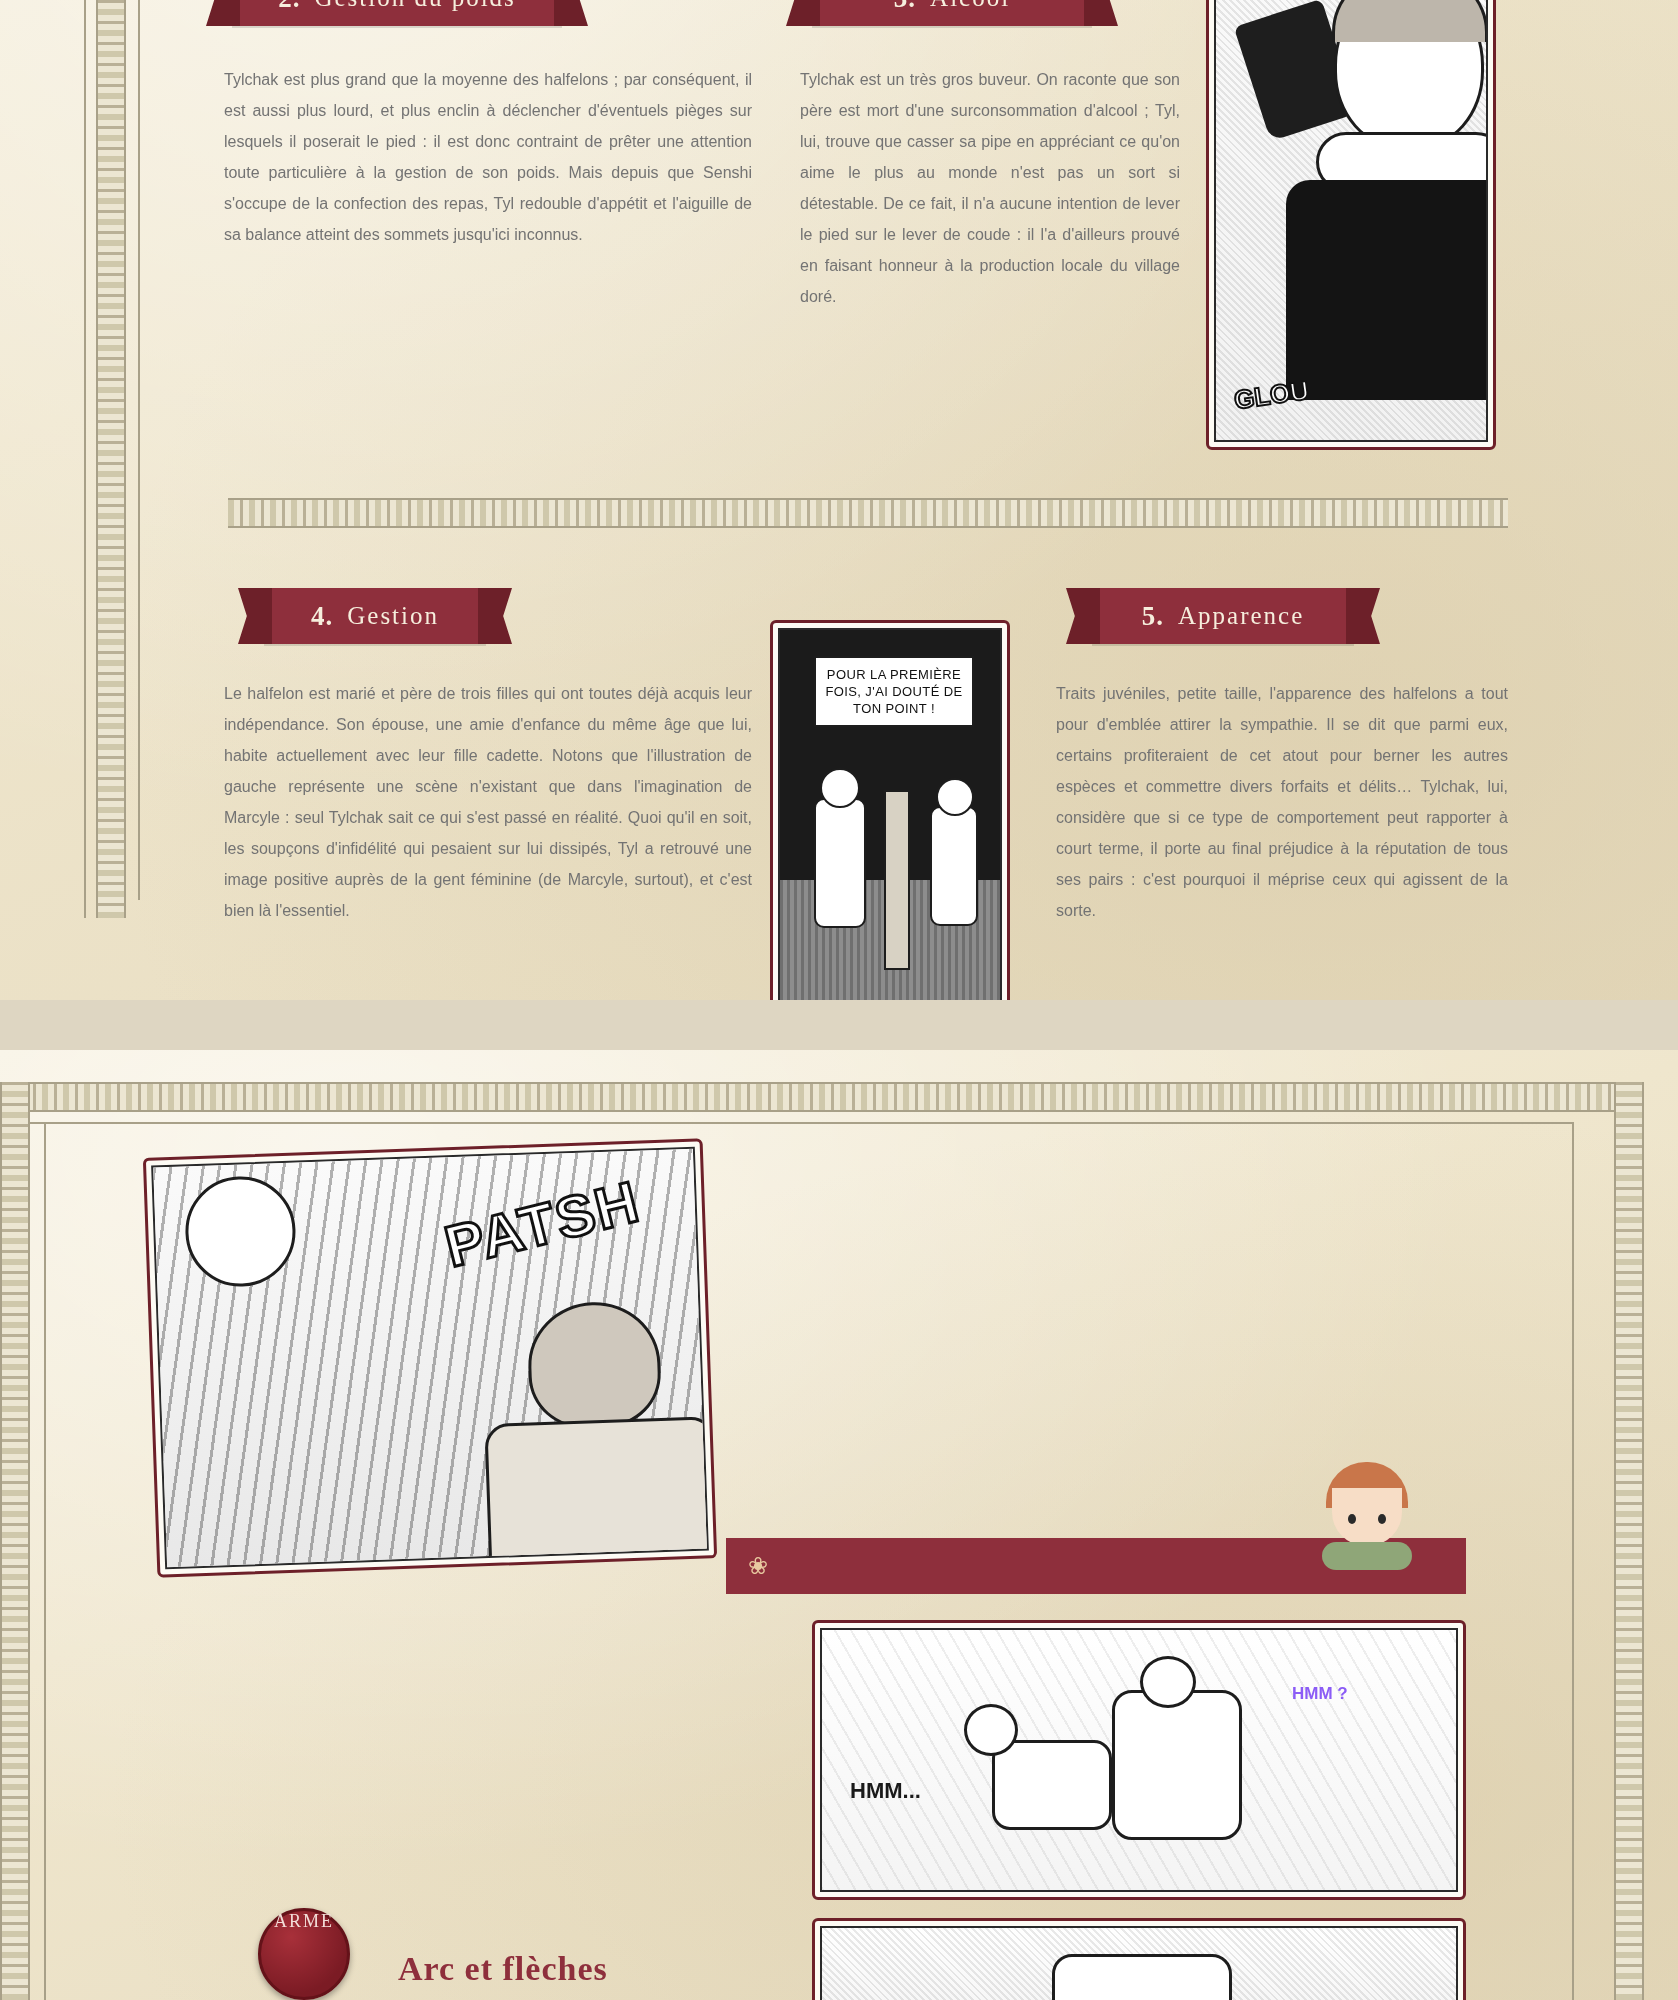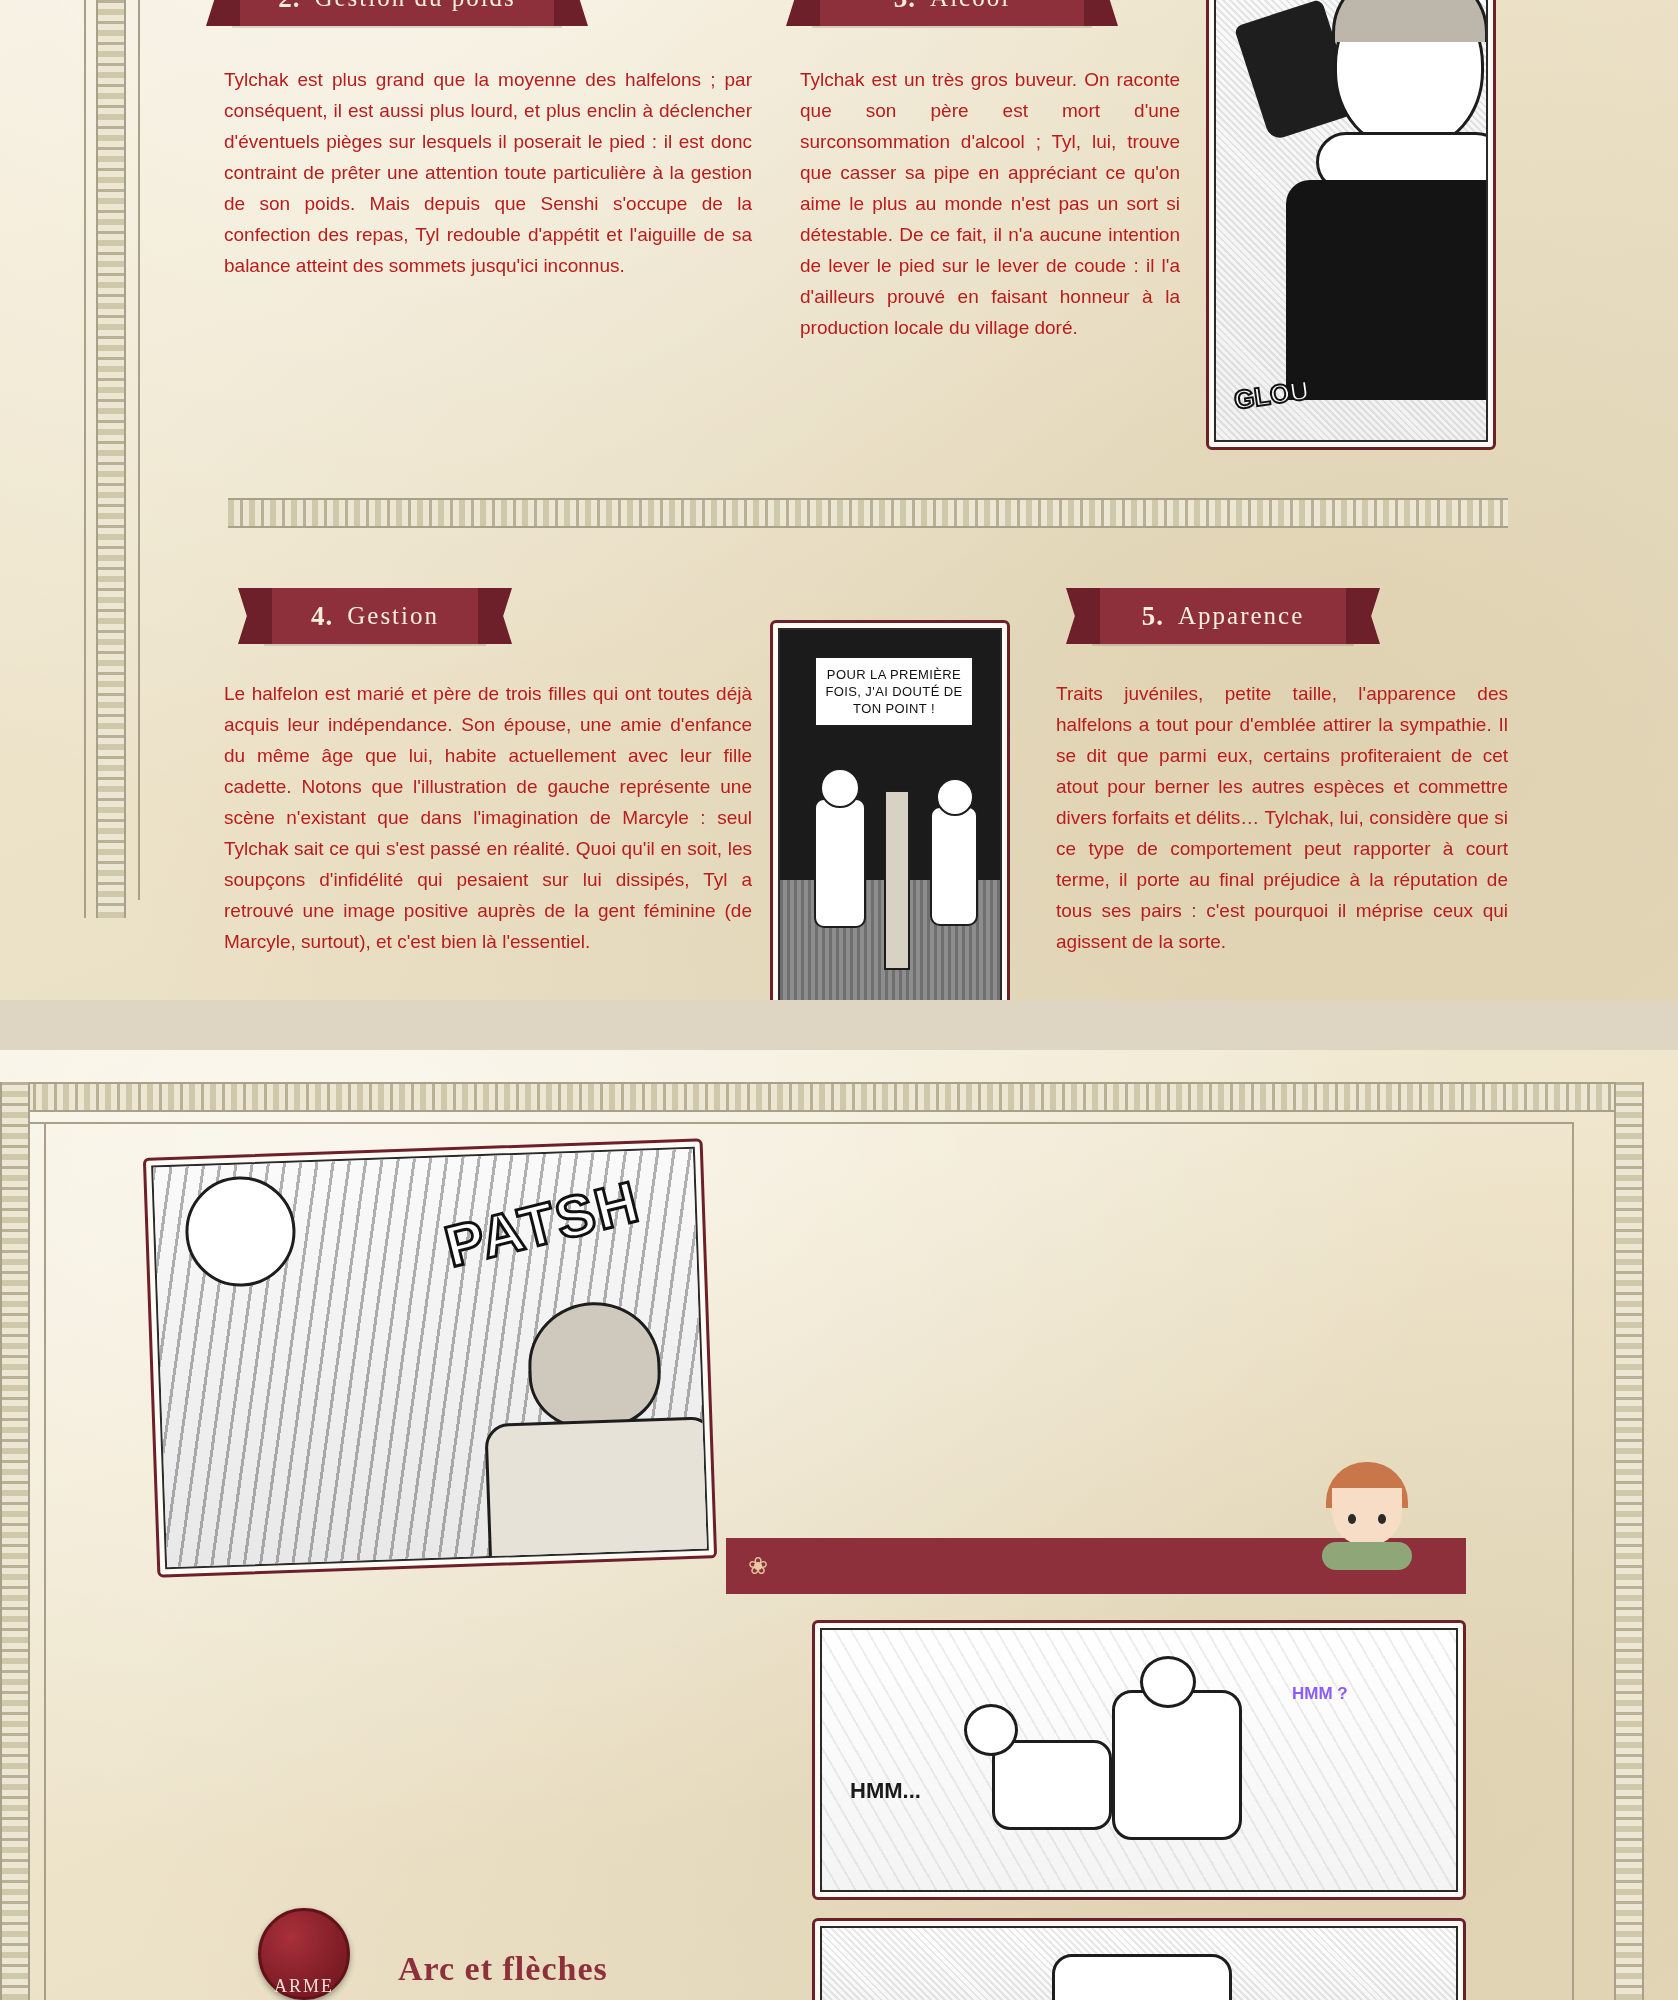--- a/index.html
+++ b/index.html
@@ -69,23 +69,23 @@
   }
   .ribbon .ttl {
     font-family:"Liberation Serif", serif;
     font-size:25px; letter-spacing:2px;
   }
 
   
   .col {
     position:absolute;
     font-family:"Liberation Sans", sans-serif;
-    font-size:19px;
+    font-size:16px;
     line-height:31px;
-    color:#b91c1c;
+    color:#737373;
     text-align:justify;
     text-justify:inter-word;
   }
 
   
   .panel {
     position:absolute;
     background:#fdfbf4;
     border:3px solid #6d2029;
     border-radius:6px;
@@ -143,21 +143,21 @@
   .apt-bar .fleur { margin:0 18px 0 22px; font-size:24px; color:#e8c9a0; }
   .apt-bar .apt-title {
     font-family:"Liberation Serif", serif;
     font-size:27px; letter-spacing:2.5px;
   }
   .seal {
     position:absolute;
     width:92px; height:92px; border-radius:50%;
     background:radial-gradient(circle at 35% 30%, #a8303a, #7b1b24 70%);
     border:3px solid #641219;
-    display:flex; align-items:flex-end; justify-content:center;
+    display:flex; align-items:flex-start; justify-content:center;
     color:#f3ded9;
     font-family:"Liberation Serif", serif;
     font-size:18px; letter-spacing:2px;
     box-shadow:0 3px 6px rgba(0,0,0,0.35);
   }
   .weapon-name {
     position:absolute;
     font-family:"Liberation Serif", serif;
     font-size:34px;
     color:#8e2f3c;

